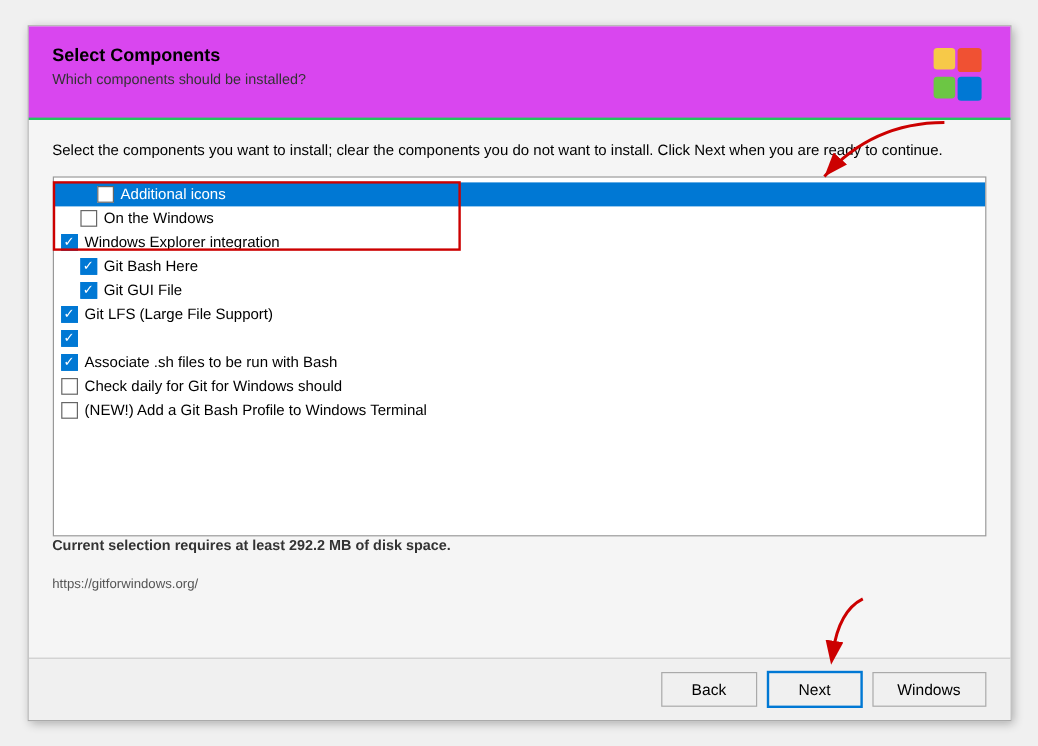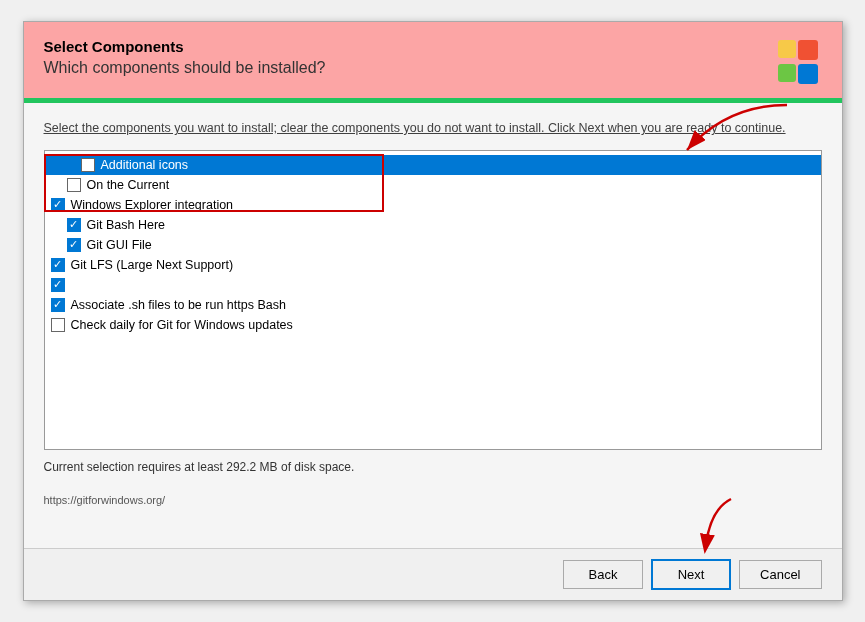--- a/index.html
+++ b/index.html
@@ -17,53 +17,52 @@
     .dialog {
       background: #fff;
       border: 1px solid #aaa;
       width: 820px;
       min-height: 580px;
       display: flex;
       flex-direction: column;
       box-shadow: 2px 2px 8px rgba(0,0,0,0.3);
     }
     .dialog-header {
-      background: #fca5a5;
+      background: #d946ef;
       padding: 16px 20px 12px 20px;
-      border-bottom: 5px solid #22c55e;
+      border-bottom: 2px solid #22c55e;
       display: flex;
       align-items: flex-start;
       justify-content: space-between;
     }
     .header-text h2 {
       font-size: 15px;
       font-weight: bold;
       color: #000;
       margin-bottom: 4px;
     }
     .header-text p {
-      font-size: 16px;
+      font-size: 12px;
       color: #333;
     }
     .git-logo {
       width: 48px;
       height: 48px;
       flex-shrink: 0;
     }
     .dialog-body {
       padding: 16px 20px;
       flex: 1;
       background: #f5f5f5;
     }
     .instruction-text {
       font-size: 12.5px;
-      color: #404040;
+      color: #000000;
       margin-bottom: 12px;
       line-height: 1.5;
-      text-decoration: underline;
     }
     .components-container {
       position: relative;
     }
     .components-list {
       border: 1px solid #999;
       background: #fff;
       padding: 4px 0;
       height: 300px;
       overflow-y: scroll;
@@ -122,21 +121,21 @@
       left: 0;
       width: 340px;
       height: 58px;
       border: 2px solid #cc0000;
       pointer-events: none;
       z-index: 10;
     }
     .disk-space-text {
       font-size: 12px;
       color: #333;
-      margin-top: 10px;
+      font-weight: bold;
     }
     .url-text {
       font-size: 11px;
       color: #555;
       margin-top: 20px;
     }
     .dialog-footer {
       padding: 10px 20px;
       background: #f0f0f0;
       border-top: 1px solid #ccc;
@@ -193,57 +192,61 @@
 
       <div class="components-list">
 
         <div class="list-item selected-blue">
           <div class="checkbox"></div>
           <span class="item-label">Additional icons</span>
         </div>
 
         <div class="list-item indented">
           <div class="checkbox"></div>
-          <span class="item-label">On the Current</span>
+          <span class="item-label">On the Windows</span>
         </div>
 
         <div class="list-item">
           <div class="checkbox checked">✓</div>
           <span class="item-label">Windows Explorer integration</span>
         </div>
 
         <div class="list-item indented">
           <div class="checkbox checked">✓</div>
           <span class="item-label">Git Bash Here</span>
         </div>
 
         <div class="list-item indented">
           <div class="checkbox checked">✓</div>
           <span class="item-label">Git GUI File</span>
         </div>
 
         <div class="list-item">
           <div class="checkbox checked">✓</div>
-          <span class="item-label">Git LFS (Large Next Support)</span>
-        </div>
-
-        <div class="list-item">
-          <div class="checkbox checked">✓</div>
-        </div>
-
-        <div class="list-item">
-          <div class="checkbox checked">✓</div>
-          <span class="item-label">Associate .sh files to be run https Bash</span>
-        </div>
-
-        <div class="list-item">
-          <div class="checkbox"></div>
-          <span class="item-label">Check daily for Git for Windows updates</span>
-        </div>
-
+          <span class="item-label">Git LFS (Large File Support)</span>
+        </div>
+
+        <div class="list-item">
+          <div class="checkbox checked">✓</div>
+        </div>
+
+        <div class="list-item">
+          <div class="checkbox checked">✓</div>
+          <span class="item-label">Associate .sh files to be run with Bash</span>
+        </div>
+
+        <div class="list-item">
+          <div class="checkbox"></div>
+          <span class="item-label">Check daily for Git for Windows should</span>
+        </div>
+
+        <div class="list-item">
+          <div class="checkbox"></div>
+          <span class="item-label">(NEW!) Add a Git Bash Profile to Windows Terminal</span>
+        </div>
       </div>
 
       <div class="red-box-overlay"></div>
     </div>
 
     <p class="disk-space-text">Current selection requires at least 292.2 MB of disk space.</p>
     <p class="url-text">https://gitforwindows.org/</p>
   </div>
 
   <div class="dialog-footer">
@@ -254,16 +257,16 @@
         <svg style="position:absolute; top:-70px; left:20px; pointer-events:none;" width="80" height="70" viewBox="0 0 80 70">
           <defs>
             <marker id="arrowhead2" markerWidth="8" markerHeight="6" refX="4" refY="3" orient="auto">
               <polygon points="0 0, 8 3, 0 6" fill="#cc0000"></polygon>
             </marker>
           </defs>
           <path d="M 60 10 Q 40 20 35 55" stroke="#cc0000" stroke-width="2.5" fill="none" marker-end="url(#arrowhead2)"></path>
         </svg>
         <button class="btn primary">Next</button>
       </div>
-      <button class="btn">Cancel</button>
+      <button class="btn">Windows</button>
     </div>
   </div>
 </div>
 
 </body></html>

